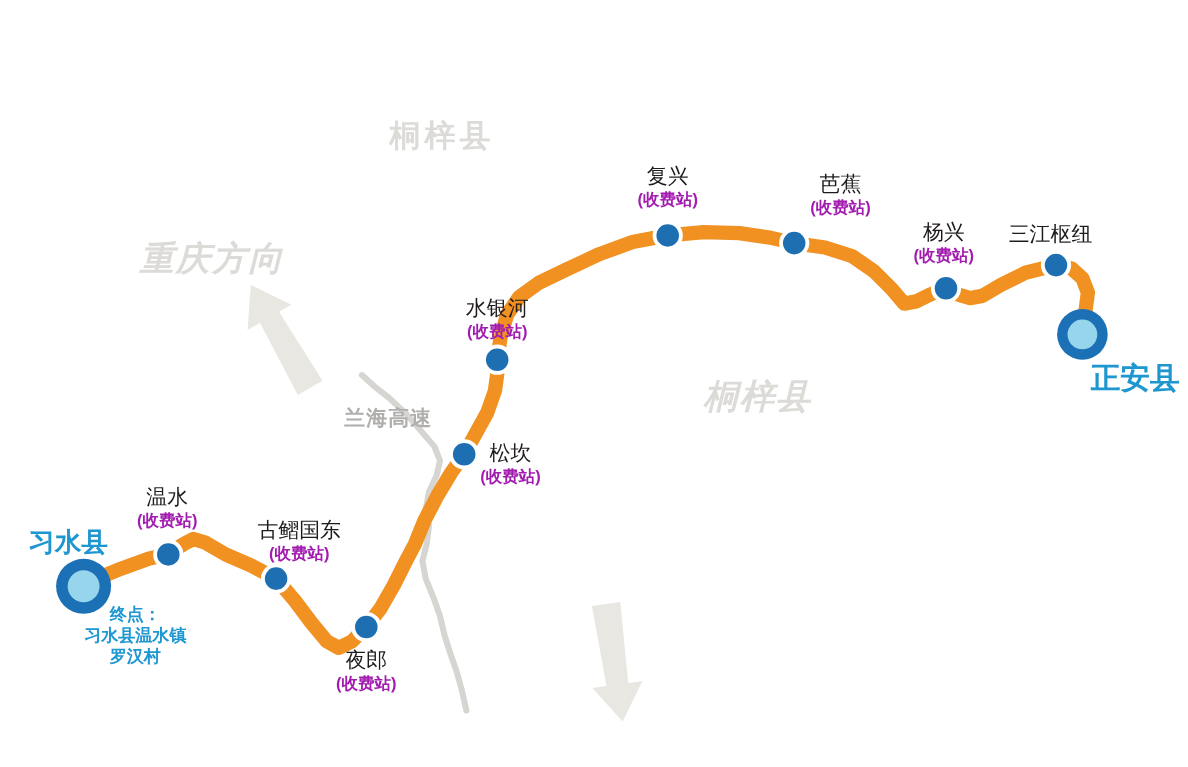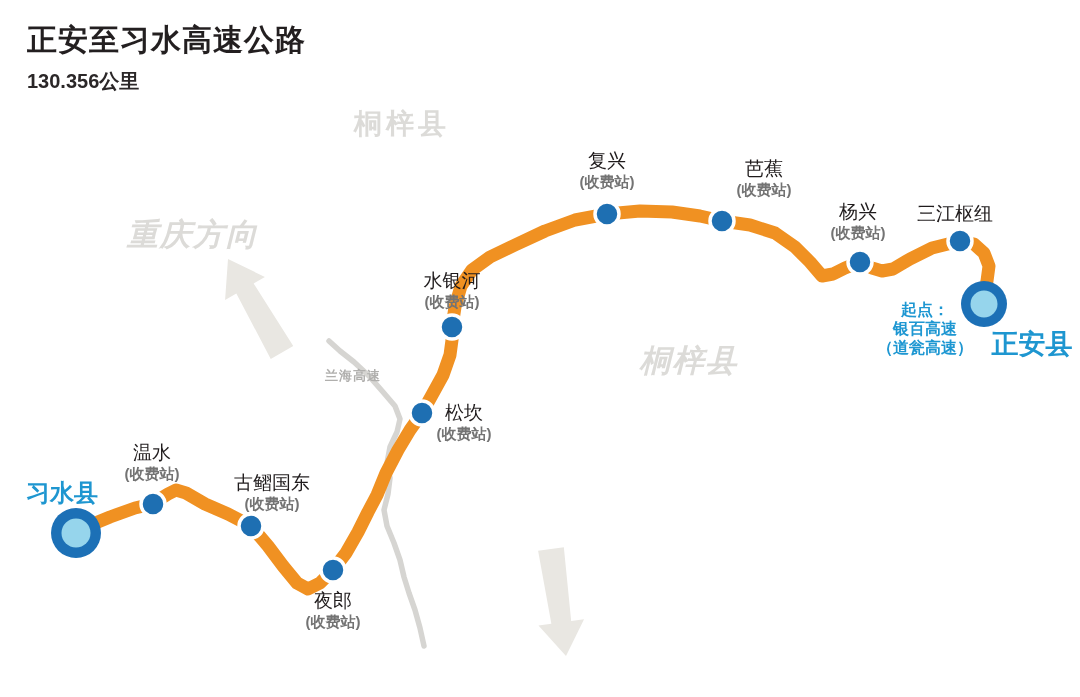--- a/index.html
+++ b/index.html
@@ -5,31 +5,31 @@
   html,body{margin:0;padding:0;background:#ffffff;}
   .canvas{
     position:relative;width:1080px;height:697px;background:#ffffff;
     overflow:hidden;font-family:"Liberation Sans","DejaVu Sans",sans-serif;
   }
   .abs{position:absolute;}
   .title{font-size:30px;font-weight:800;color:#231f20;letter-spacing:1px;white-space:nowrap;}
   .subtitle{font-size:20px;font-weight:600;color:#2b2728;margin-top:7px;white-space:nowrap;}
   .st{transform:translateX(-50%);text-align:center;white-space:nowrap;}
   .st-name{font-size:19px;line-height:21px;font-weight:400;color:#1f1b1c;}
-  .st-sub{font-size:15px;line-height:18px;font-weight:600;color:#737373;margin-top:2px;}
+  .st-sub{font-size:15px;line-height:18px;font-weight:600;color:#a21caf;margin-top:2px;}
   .city{transform:translateX(-50%);font-weight:800;color:#1e96d0;white-space:nowrap;}
   .city-start{font-size:27px;text-align:center;}
   .city-end{font-size:24px;}
   .note{transform:translateX(-50%);text-align:center;color:#1e97d2;font-weight:700;white-space:nowrap;}
   .note-start{font-size:16px;line-height:19px;}
   .note-end{font-size:15.5px;line-height:19px;}
   .wm{transform:translateX(-50%);color:#dcdbd8;font-weight:700;white-space:nowrap;}
   .wm-sm{font-size:28px;letter-spacing:4px;}
   .wm-lg{font-size:31px;letter-spacing:2px;font-style:italic;}
-  .lanhai{transform:translateX(-50%);color:#b0afad;font-weight:600;font-size:13px;letter-spacing:1px;white-space:nowrap;}
+  .lanhai{transform:translateX(-50%);color:#b0afad;font-weight:600;font-size:19px;letter-spacing:1px;white-space:nowrap;}
 </style>
 </head>
 <body>
 
 <div class="canvas">
 
   <svg class="abs" style="left:0;top:0" width="1080" height="697" viewBox="0 0 1080 697">
 
     <path d="M329 341 L340 351 L354 362 L369 376 L383 392 L395 406 L400 419 L397 432 L390 447 L387 463 L390 478 L388 494 L384 510 L387 526 L394 543 L400 560 L404 577 L409 593 L415 610 L420 628 L424 646" fill="none" stroke="#d6d5d2" stroke-width="5.5" stroke-linecap="round" stroke-linejoin="round"></path>
 
@@ -51,24 +51,20 @@
     <circle cx="333" cy="570" r="12" fill="#1e6fb2" stroke="#ffffff" stroke-width="3.5"></circle>
     <circle cx="251" cy="526" r="12" fill="#1e6fb2" stroke="#ffffff" stroke-width="3.5"></circle>
     <circle cx="153" cy="504" r="12" fill="#1e6fb2" stroke="#ffffff" stroke-width="3.5"></circle>
 
     <circle cx="984" cy="304" r="23" fill="#1c70b6"></circle>
     <circle cx="984" cy="304" r="13.5" fill="#96d5ec"></circle>
     <circle cx="76" cy="533" r="25" fill="#1c70b6"></circle>
     <circle cx="76" cy="533" r="14.5" fill="#96d5ec"></circle>
   </svg>
 
-  <div class="abs" style="left:27px;top:20px">
-    <div class="title">正安至习水高速公路</div>
-    <div class="subtitle">130.356公里</div>
-  </div>
 
   <div class="abs wm wm-sm" style="left:402px;top:105px">桐梓县</div>
   <div class="abs wm wm-lg" style="left:193px;top:214px">重庆方向</div>
   <div class="abs wm wm-lg" style="left:689px;top:340px">桐梓县</div>
   <div class="abs lanhai" style="left:353px;top:367px">兰海高速</div>
 
   <div class="abs st" style="left:955px;top:203px">
     <div class="st-name">三江枢纽</div>
     <div class="st-sub"></div>
   </div>
@@ -99,21 +95,21 @@
   <div class="abs st" style="left:272px;top:472px">
     <div class="st-name">古鳛国东</div>
     <div class="st-sub">(收费站)</div>
   </div>
   <div class="abs st" style="left:152px;top:442px">
     <div class="st-name">温水</div>
     <div class="st-sub">(收费站)</div>
   </div>
 
   <div class="abs city city-start" style="left:1032px;top:326px">正安县</div>
-  <div class="abs note note-start" style="left:925px;top:300px">
-    <div>起点：</div>
-    <div>银百高速</div>
-    <div>（道瓮高速）</div>
-  </div>
 
   <div class="abs city city-end" style="left:62px;top:477px">习水县</div>
+  <div class="abs note note-end" style="left:123px;top:550px">
+    <div>终点：</div>
+    <div>习水县温水镇</div>
+    <div>罗汉村</div>
+  </div>
 
 </div>
 
 </body></html>

